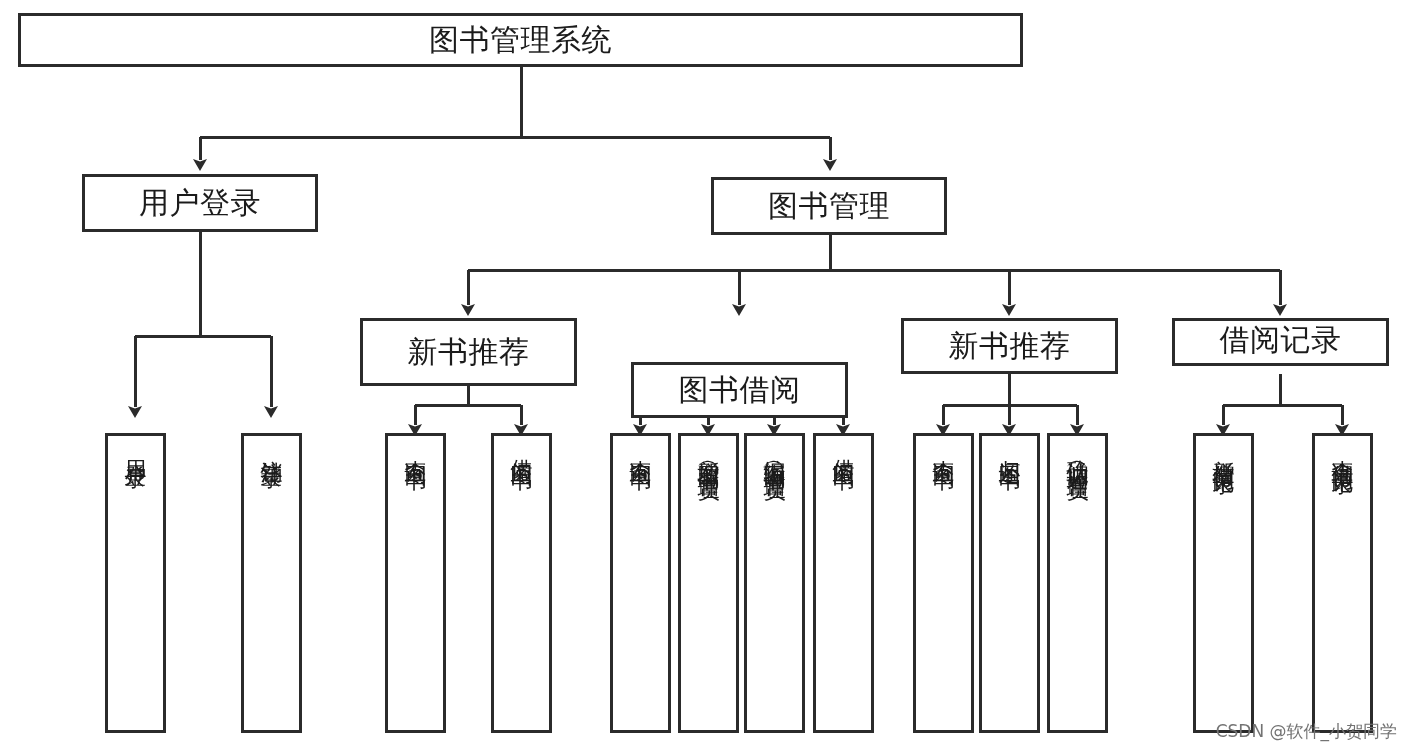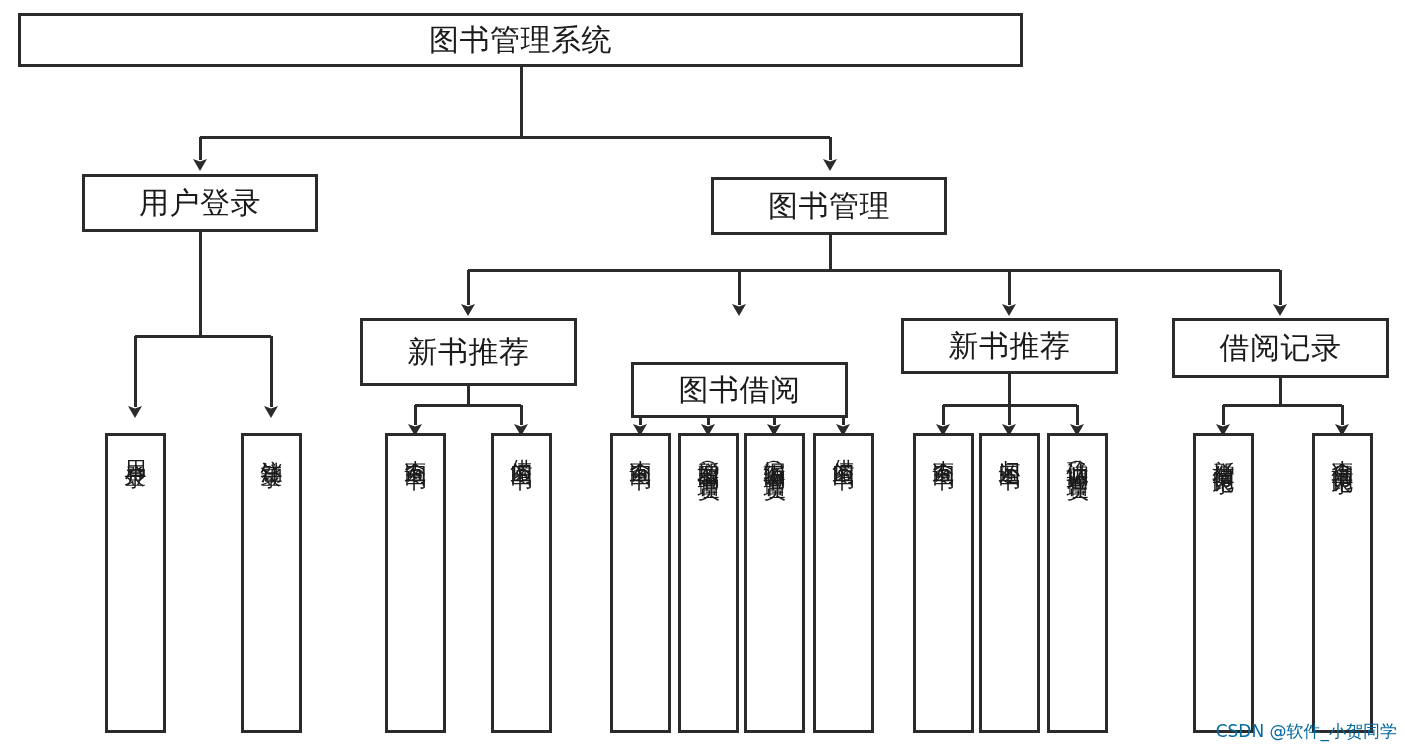--- a/index.html
+++ b/index.html
@@ -54,21 +54,21 @@
     white-space: normal;
     letter-spacing: 3px;
     font-size: 22px;
     line-height: 1.0;
   }
   #watermark {
     position: absolute;
     right: 8px;
     bottom: 4px;
     font-size: 17px;
-    color: #0369a1;
+    color: #737373;
     z-index: 5;
     white-space: nowrap;
     font-family: "DejaVu Sans", "Liberation Sans", sans-serif;
     margin-left: 28px;
   }
 </style>
 </head>
 <body>
 
 <div id="diagram-root">
@@ -138,21 +138,21 @@
 
   <div class="node" style="left:360px; top:318px; width:217px; height:68px;">
     <span class="label">新书推荐</span>
   </div>
   <div class="node" style="left:631px; top:318px; width:217px; height:56px;margin-top:44px;">
     <span class="label">图书借阅</span>
   </div>
   <div class="node" style="left:901px; top:318px; width:217px; height:56px;">
     <span class="label">新书推荐</span>
   </div>
-  <div class="node" style="left:1172px; top:318px; width:217px; height:60px;">
+  <div class="node" style="left:1172px; top:318px; width:217px; height:48px;font-family:Liberation Mono, monospace;">
     <span class="label">借阅记录</span>
   </div>
 
   <div class="node vertical" style="left:105px; top:433px; width:61px; height:300px;">
     <span class="label">用户登录</span>
   </div>
   <div class="node vertical" style="left:241px; top:433px; width:61px; height:300px;">
     <span class="label">注销登录</span>
   </div>
 

